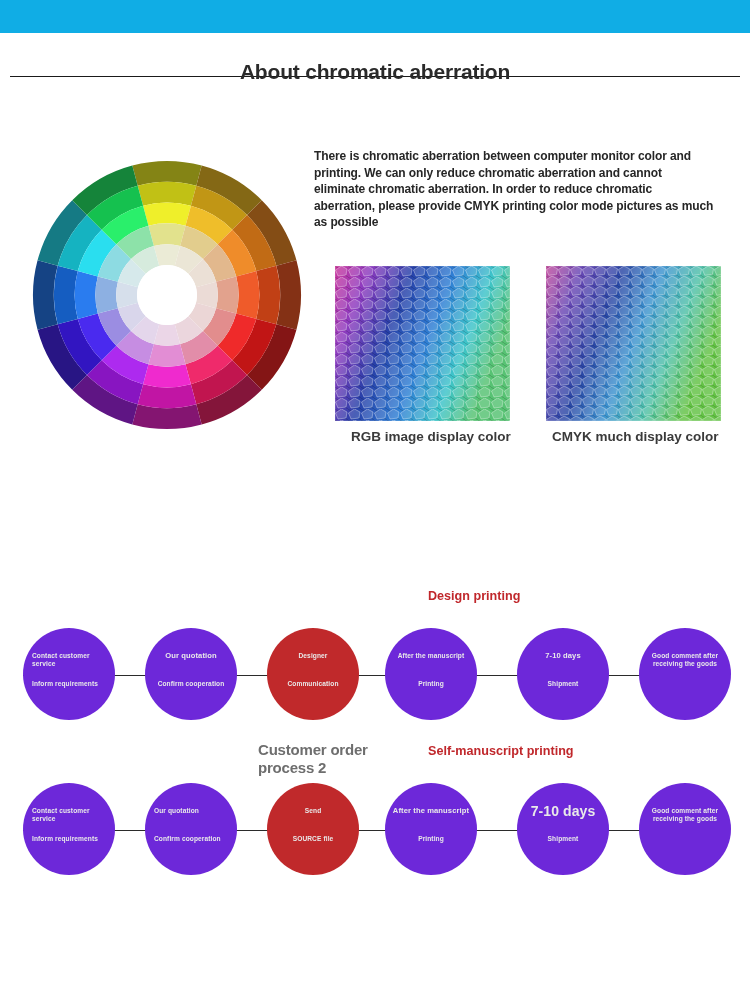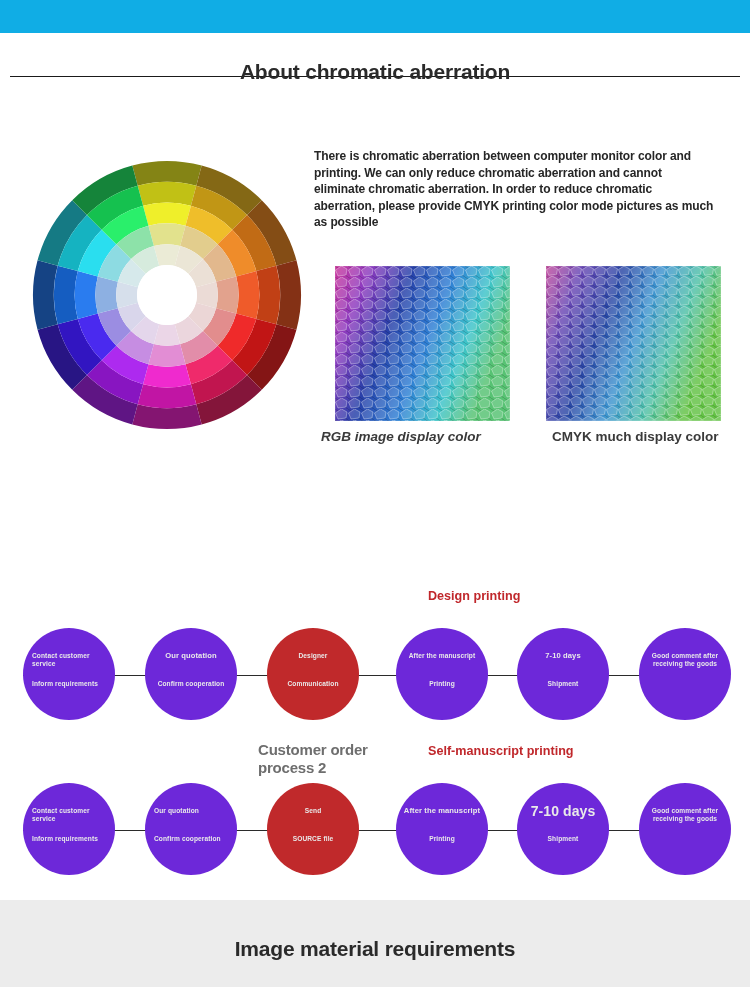--- a/index.html
+++ b/index.html
@@ -87,21 +87,21 @@
 
   .sample svg { display: block; width: 175px; height: 155px; }
 
   .caption {
     position: absolute;
     font-size: 13.5px;
     font-weight: bold;
     color: #3a3a3a;
     line-height: 18px;
   }
-  .caption-rgb  { left: 321px; top: 428px; width: 160px; font-style: italic; }
+  .caption-rgb  { left: 351px; top: 428px; width: 160px; }
   .caption-cmyk { left: 552px; top: 428px; width: 185px; }
 
   
   .explain-text {
     position: absolute;
     left: 108px; top: 500px;
     width: 625px;
     text-align: right;
     font-size: 13.2px;
     font-weight: bold;
@@ -162,21 +162,21 @@
     line-height: 16px;
     top: 20px;
   }
   .node .line-a.med {
     font-size: 7.6px;
   }
 
   .n1 { left: 23px; }
   .n2 { left: 145px; }
   .n3 { left: 267px; }
-  .n4 { left: 396px; }
+  .n4 { left: 385px; }
   .n5 { left: 517px; }
   .n6 { left: 639px; }
 
   
   .proc-head {
     position: absolute;
     font-size: 15px;
     font-weight: bold;
     line-height: 18px;
     letter-spacing: -0.2px;
@@ -400,17 +400,14 @@
     <div class="node n5">
       <div class="line-a big">7-10 days</div>
       <div class="line-b">Shipment</div>
     </div>
     <div class="node n6">
       <div class="line-a">Good comment after receiving the goods</div>
       <div class="line-b"></div>
     </div>
   </div>
 
-  <div class="bottom-band">
-    <div class="bottom-title">Image material requirements</div>
-  </div>
 
 </div>
 
 </body></html>

